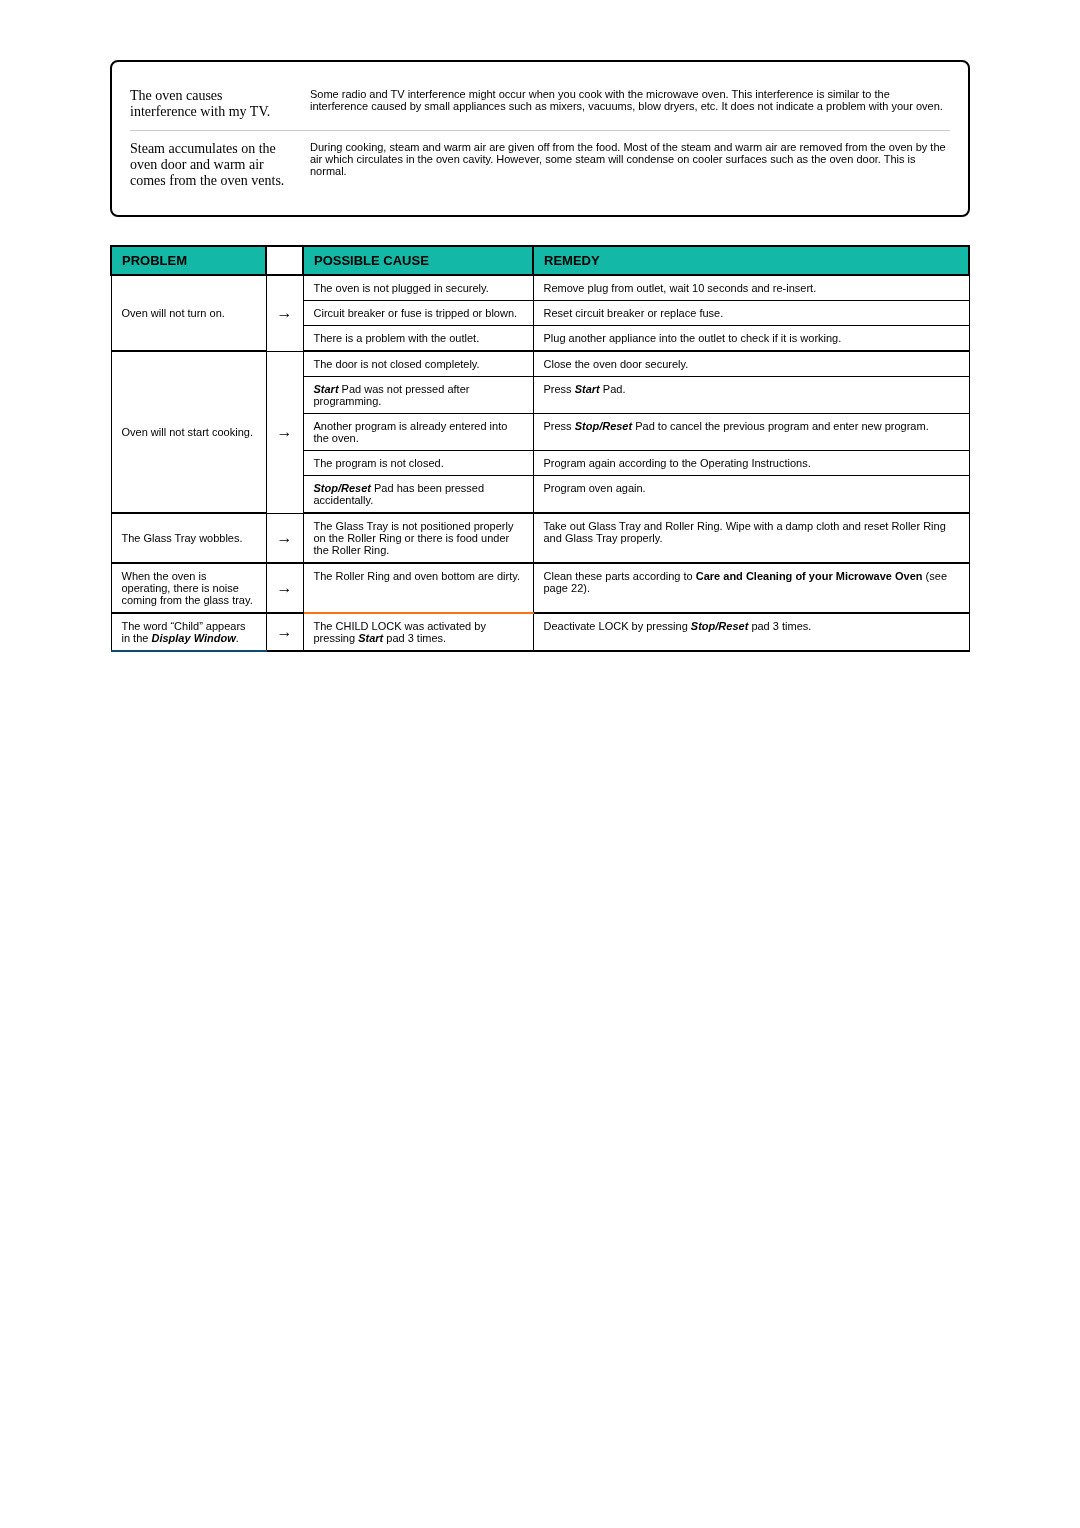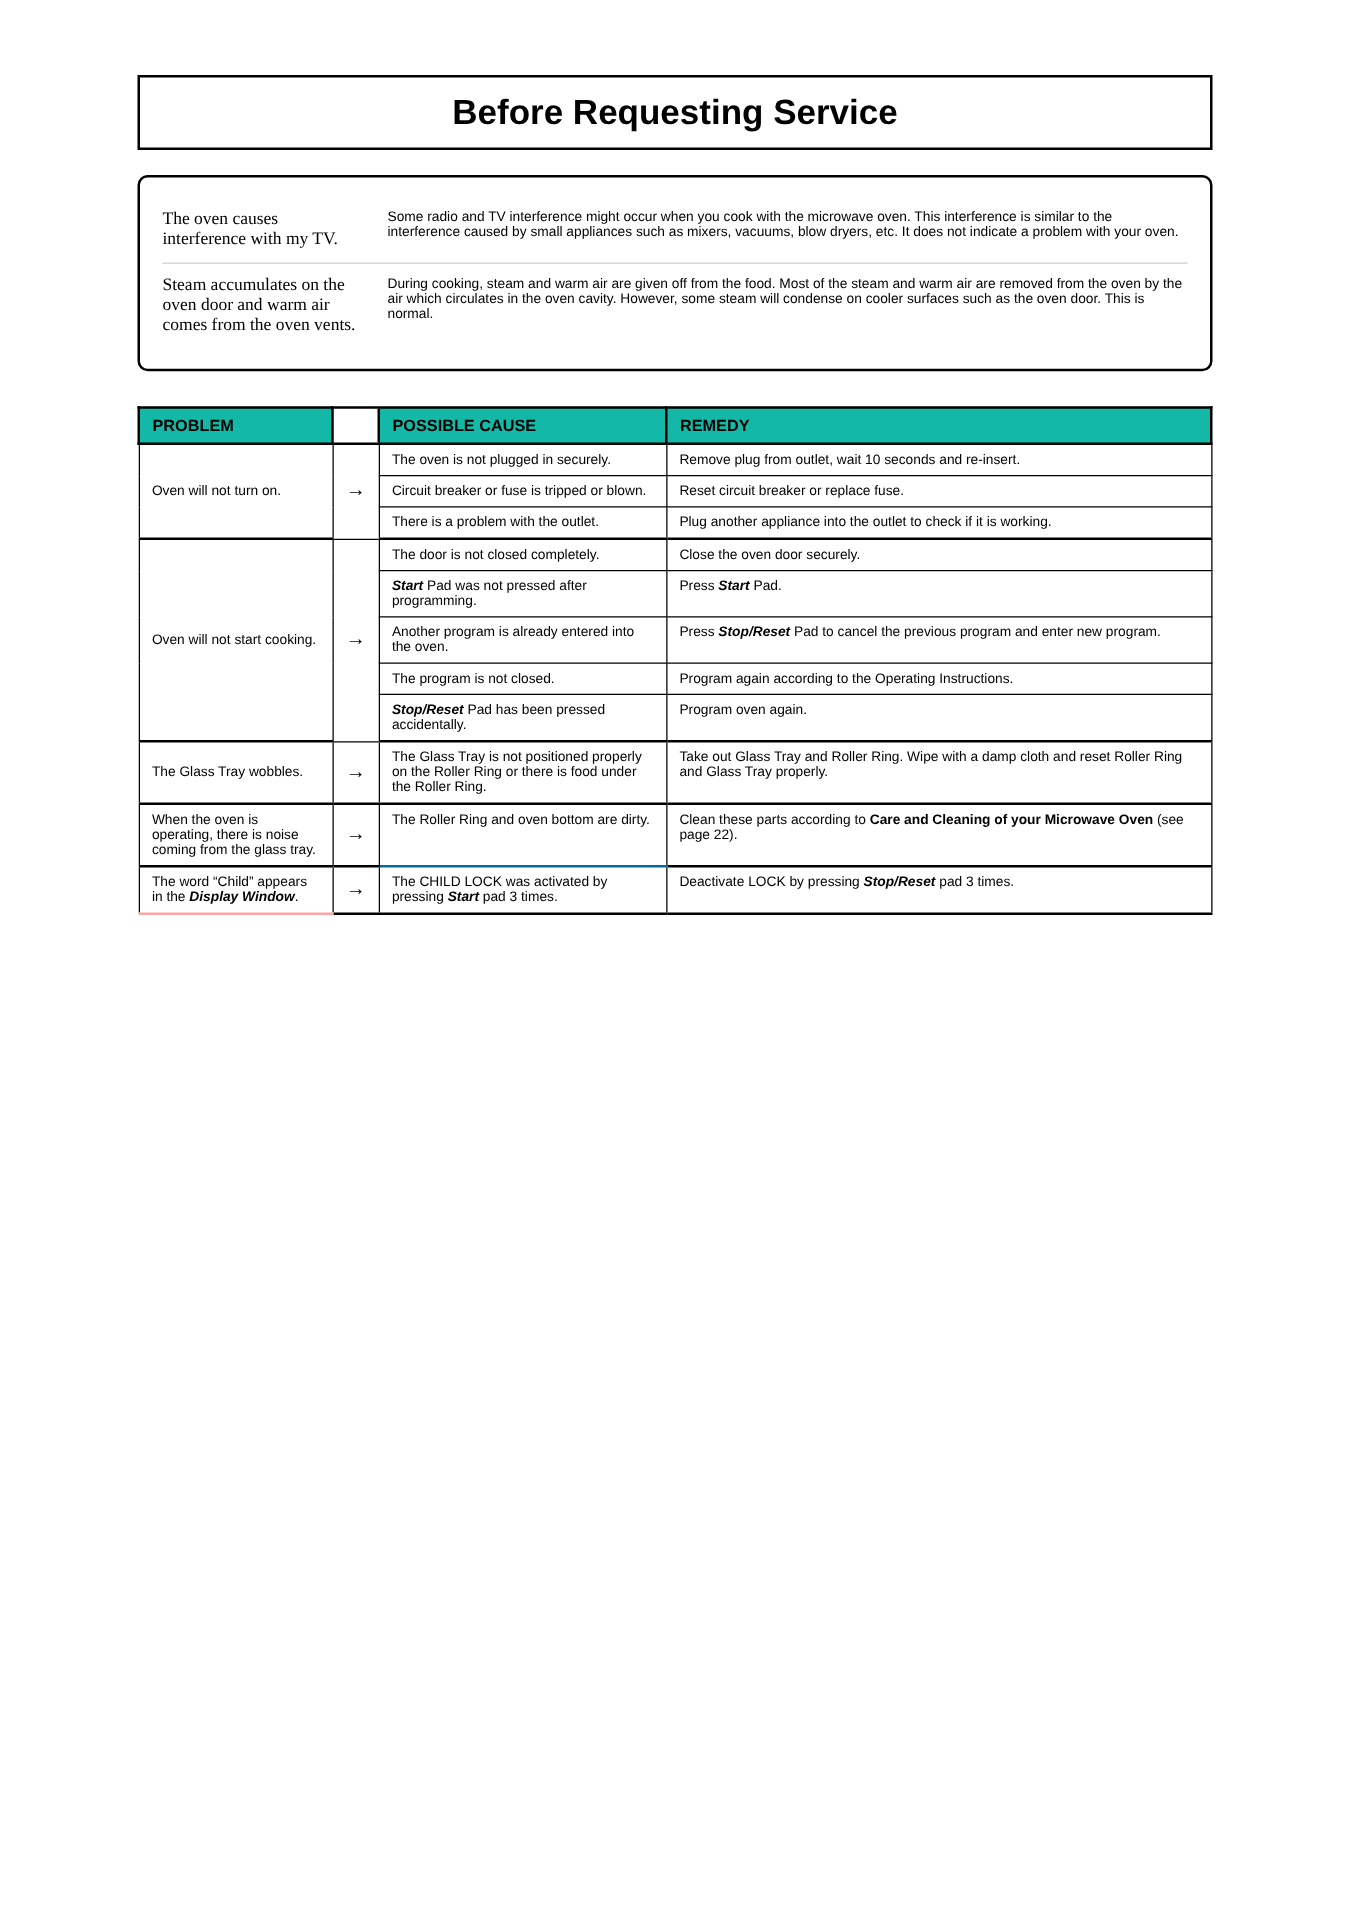--- a/index.html
+++ b/index.html
@@ -93,21 +93,20 @@
       text-align: center;
       margin-top: 30px;
       font-size: 13px;
     }
   </style>
 </head>
 <body>
 
 <div class="page">
 
-  <div class="main-title">Before Requesting Service</div>
 
   <div class="section-normal">
     <div class="normal-row">
       <div class="normal-left">The oven causes interference with my TV.</div>
       <div class="normal-right">Some radio and TV interference might occur when you cook with the microwave oven. This interference is similar to the interference caused by small appliances such as mixers, vacuums, blow dryers, etc. It does not indicate a problem with your oven.</div>
     </div>
     <div class="normal-row">
       <div class="normal-left">Steam accumulates on the oven door and warm air comes from the oven vents.</div>
       <div class="normal-right">During cooking, steam and warm air are given off from the food. Most of the steam and warm air are removed from the oven by the air which circulates in the oven cavity. However, some steam will condense on cooler surfaces such as the oven door. This is normal.</div>
     </div>
@@ -165,26 +164,26 @@
       <tr>
         <td class="col-problem" rowspan="1" style="border-bottom:2px solid #000; vertical-align:middle;">The Glass Tray wobbles.</td>
         <td style="text-align:center; vertical-align:middle; font-size:16px; border-left:1px solid #000; border-right:1px solid #000; border-top:1px solid #000; border-bottom:2px solid #000;">→</td>
         <td class="col-cause" style="border-bottom:2px solid #000;">The Glass Tray is not positioned properly on the Roller Ring or there is food under the Roller Ring.</td>
         <td class="col-remedy" style="border-bottom:2px solid #000;">Take out Glass Tray and Roller Ring. Wipe with a damp cloth and reset Roller Ring and Glass Tray properly.</td>
       </tr>
 
       <tr>
         <td class="col-problem" rowspan="1" style="border-bottom:2px solid #000; vertical-align:middle;">When the oven is operating, there is noise coming from the glass tray.</td>
         <td style="text-align:center; vertical-align:middle; font-size:16px; border-left:1px solid #000; border-right:1px solid #000; border-top:1px solid #000; border-bottom:2px solid #000;">→</td>
-        <td class="col-cause" style="border-bottom:2px solid #0369a1;">The Roller Ring and oven bottom are dirty.</td>
+        <td class="col-cause" style="border-bottom:2px solid #f97316;">The Roller Ring and oven bottom are dirty.</td>
         <td class="col-remedy" style="border-bottom:2px solid #000;">Clean these parts according to <span class="bold">Care and Cleaning of your Microwave Oven</span> (see page 22).</td>
       </tr>
 
       <tr>
-        <td class="col-problem" rowspan="1" style="border-bottom:2px solid #fca5a5; vertical-align:middle;">The word “Child” appears in the <span class="bold-italic">Display Window</span>.</td>
+        <td class="col-problem" rowspan="1" style="border-bottom:2px solid #0c4a6e; vertical-align:middle;">The word “Child” appears in the <span class="bold-italic">Display Window</span>.</td>
         <td style="text-align:center; vertical-align:middle; font-size:16px; border-left:1px solid #000; border-right:1px solid #000; border-top:1px solid #000; border-bottom:2px solid #000;">→</td>
         <td class="col-cause" style="border-bottom:2px solid #000;">The CHILD LOCK was activated by pressing <span class="bold-italic">Start</span> pad 3 times.</td>
         <td class="col-remedy" style="border-bottom:2px solid #000;">Deactivate LOCK by pressing <span class="bold-italic">Stop/Reset</span> pad 3 times.</td>
       </tr>
 
     </tbody>
   </table>
 
 
 </div>

